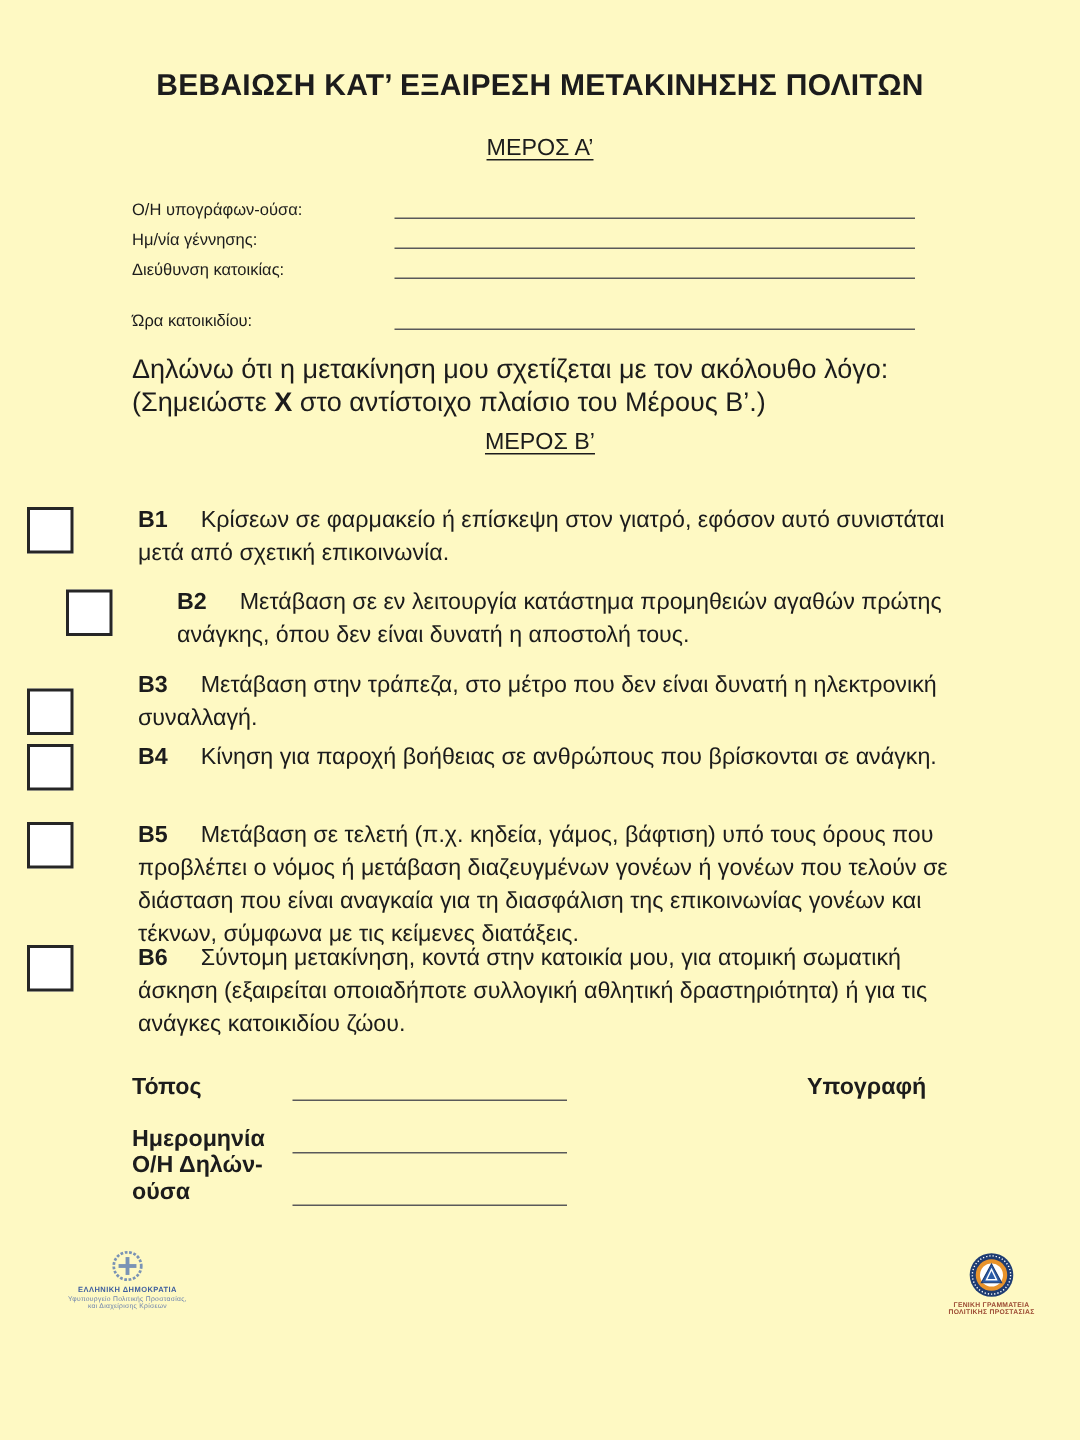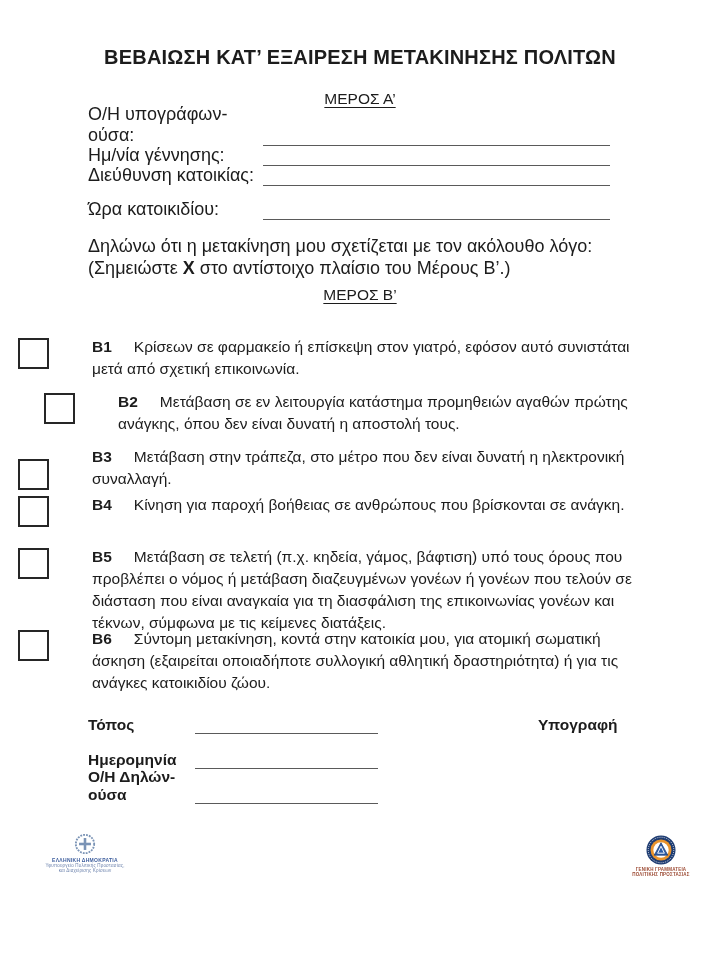--- a/index.html
+++ b/index.html
@@ -1,30 +1,30 @@
 <!DOCTYPE html>
 <html><head>
 <meta charset="utf-8">
 <style>
   html,body { margin:0; padding:0; background:#e9e9e9; }
   .page {
     position:relative; width:720px; height:960px; margin:0 auto;
-    background:#ffffff; overflow:hidden;
+    background:#fef9c3; overflow:hidden;
     font-family:"Liberation Sans", sans-serif; color:#1c1c1c;
   }
   .doc-title {
     position:absolute; top:46px; left:0; right:0; text-align:center;
     font-size:20px; font-weight:bold; letter-spacing:0.2px;
   }
   .section-heading { position:absolute; left:0; right:0; text-align:center; font-size:15.5px; }
   .section-heading span { text-decoration:underline; text-underline-offset:3px; }
   .heading-a { top:90px; }
   .heading-b { top:286px;text-align:center; }
 
-  .fields { position:absolute; top:126px; left:88px; font-size:18px; }
+  .fields { position:absolute; top:126px; left:88px; font-size:11px; }
   .field-row { display:flex; align-items:flex-end; height:20px; }
   .field-row.gap { margin-top:14px; }
   .field-label { width:175px; }
   .field-line { width:347px; border-bottom:1.5px solid #5a5a5a; height:17px; }
 
   .declaration { position:absolute; top:235px; left:88px; width:565px; font-size:18px; line-height:22px; }
 
   .b-item { position:absolute; left:18px; display:flex; }
   .b-check {
     width:27px; height:27px; border:2px solid #262626; background:#fff;

